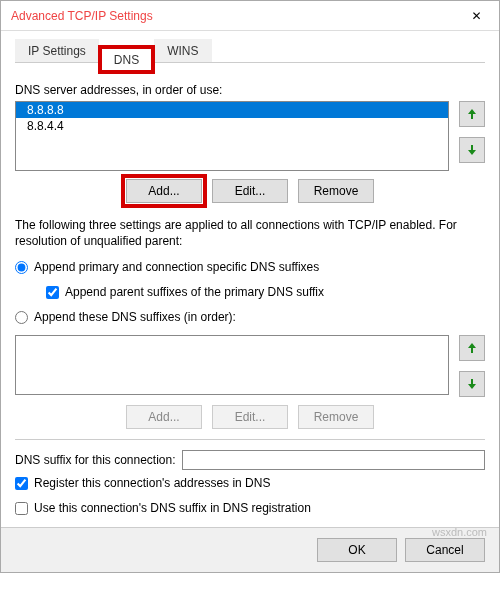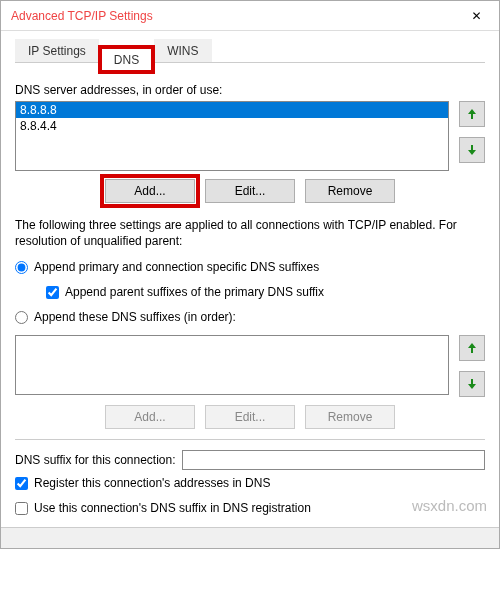--- a/index.html
+++ b/index.html
@@ -11,51 +11,51 @@
 
     .content { padding: 8px 14px 0 14px; }
     .tabs { display: flex; border-bottom: 1px solid #ccc; margin-bottom: 12px; }
     .tab { padding: 4px 12px; border: 1px solid transparent; border-bottom: none; background: #f0f0f0; margin-right: 2px; cursor: pointer; color: #333; }
     .tab.active { background: #fff; border-color: #ccc #ccc #fff #ccc; position: relative; top: 9px; }
     .tab.highlighted { outline: 4px solid #d40000; outline-offset: -1px; }
 
     .label-row { margin-bottom: 4px; color: #000; margin-top: 20px; }
 
     .listbox { width: 100%; height: 70px; border: 1px solid #888; background: #fff; overflow: auto; font-size: 13px; }
-    .listbox .item { padding: 1px 4px; color: #000; }
+    .listbox .item { padding: 1px 11px; color: #000; }
     .listbox .item.selected { background: #0078d7; color: #fff; }
 
     .updown-col { width: 26px; display: flex; flex-direction: column; gap: 10px; }
     .ud-btn { width: 26px; height: 26px; border: 1px solid #adadad; background: #e1e1e1; display: flex; align-items: center; justify-content: center; cursor: pointer; }
     .ud-btn svg { display: block; }
     .ud-btn.disabled { color: #999; }
 
     .btn-row { display: flex; gap: 10px; margin-top: 8px; justify-content: center; }
-    .btn { padding: 4px 0; width: 90px; text-align: center; border: 1px solid #adadad; background: #e1e1e1; cursor: pointer; color: #000; }
+    .btn { padding: 4px 0; width: 76px; text-align: center; border: 1px solid #adadad; background: #e1e1e1; cursor: pointer; color: #000; }
     .btn.disabled { color: #888; background: #f2f2f2; border-color: #ccc; }
     .btn.highlighted { outline: 4px solid #d40000; outline-offset: 1px; }
 
     .info-text { margin-top: 14px; margin-bottom: 8px; color: #000; line-height: 1.35; }
 
     .radio-row, .check-row { display: flex; align-items: center; gap: 6px; margin: 11px 0; color: #000; }
     .radio-row input, .check-row input { margin: 0; }
     .indent { margin-left: 22px; padding-left: 9px; }
 
     .suffix-list { width: 100%; height: 60px; border: 1px solid #888; background: #fff; }
     .suffix-list.disabled { background: #fff; }
 
     .inline-input { display: flex; align-items: center; gap: 6px; margin-top: 10px; }
     .inline-input input[type=text] { flex: 1; border: 1px solid #888; height: 20px; padding: 1px 4px; background: #fff; }
 
     .bottom-bar { border-top: 1px solid #ccc; padding: 10px 14px; display: flex; justify-content: flex-end; gap: 8px; background: #f0f0f0; margin-top: 12px; }
     .bottom-bar .btn { width: 80px; }
 
     .flex-row { display: flex; gap: 10px; align-items: stretch; }
     .flex-grow { flex: 1; }
-    .watermark { position: absolute; bottom: 34px; right: 12px; font-size: 15px; color: #bbb; }
+    .watermark { position: absolute; bottom: 34px; right: 12px; font-size: 11px; color: #bbb; }
     .sep { border: none; border-top: 1px solid #ccc; margin: 10px 0; }
   </style>
 </head>
 <body>
 
 <div class="window">
 
   <div class="titlebar">
     <span class="title">Advanced TCP/IP Settings</span>
     <button class="close-btn">
@@ -151,16 +151,18 @@
       <span>Register this connection's addresses in DNS</span>
     </div>
     <div class="check-row">
       <input type="checkbox" style="">
       <span>Use this connection's DNS suffix in DNS registration</span>
     </div>
 
   </div>
 
   <div class="bottom-bar">
+    <div class="btn">OK</div>
+    <div class="btn">Cancel</div>
   </div>
 
   <div class="watermark">wsxdn.com</div>
 </div>
 
 </body></html>

